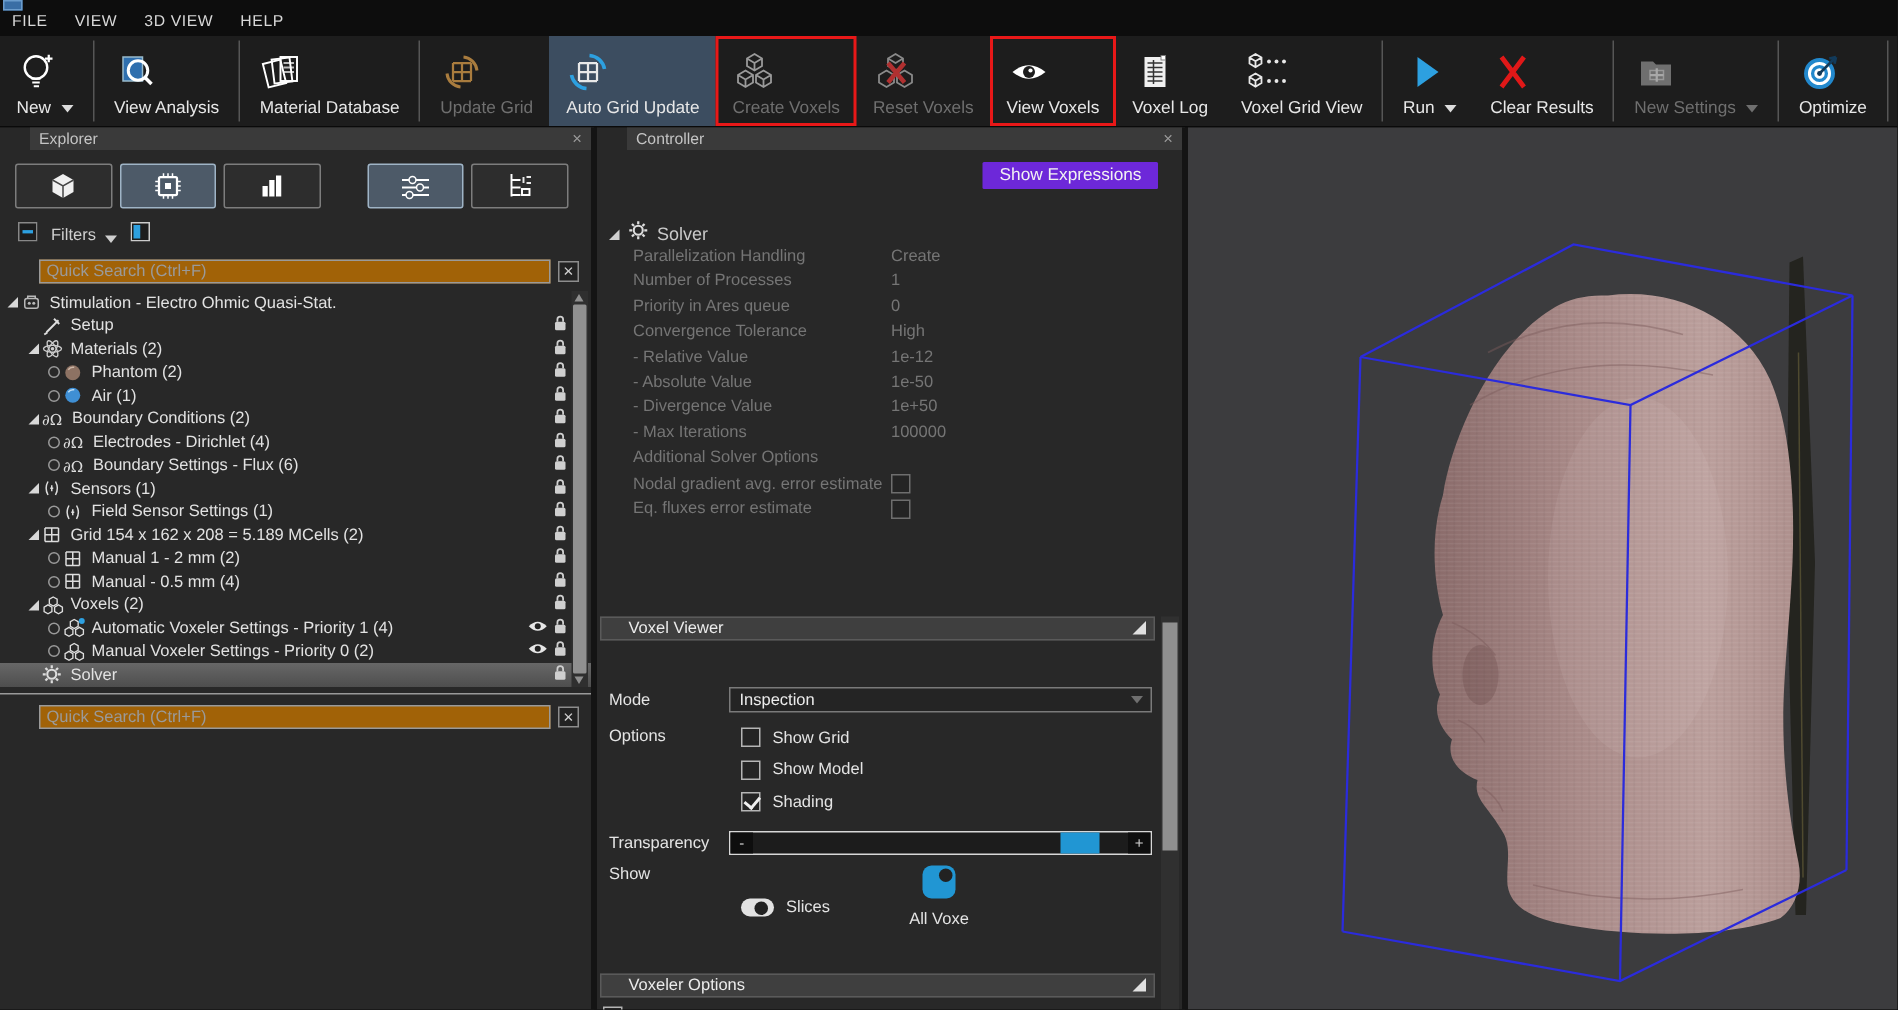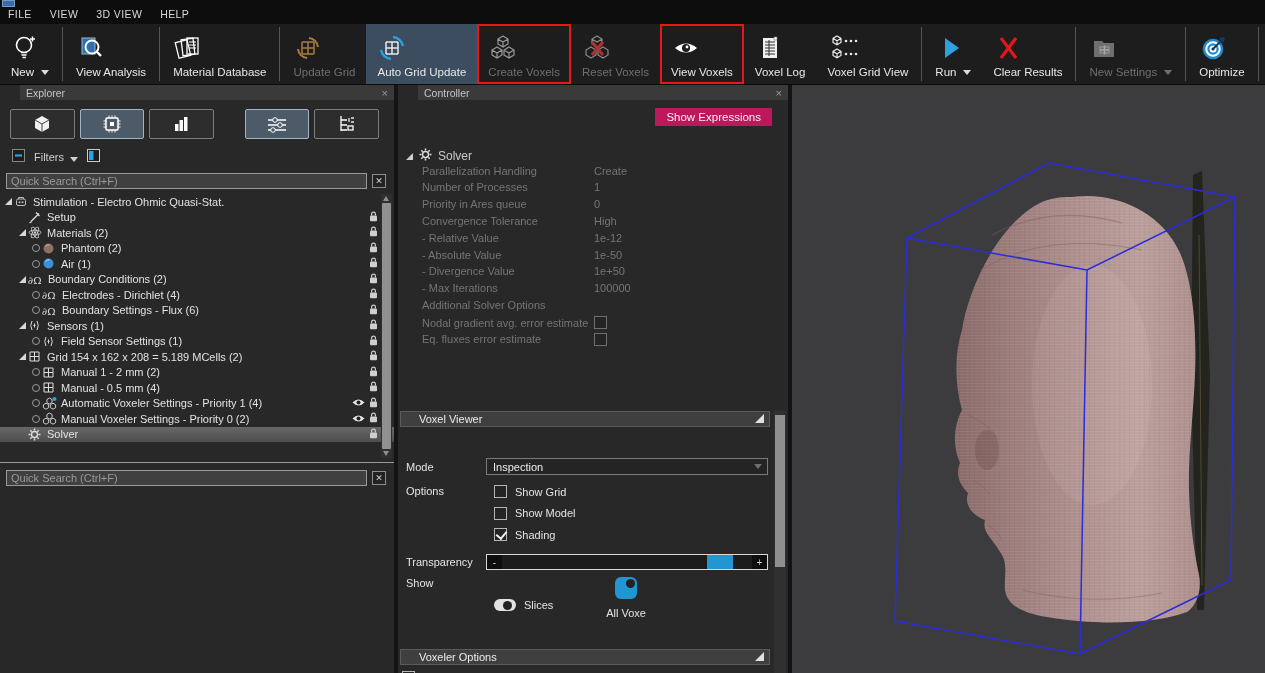--- a/index.html
+++ b/index.html
@@ -46,22 +46,22 @@
     border-radius:2px; display:flex; align-items:center; justify-content:center; }
   .vb.active { background:#4d5a68; border-color:#9fb4c6; }
   .vb.gap { margin-left:26px; }
 
   .filters-row { display:flex; align-items:center; margin:9px 12px 0 12px; gap:9px; }
   .filters-label { color:#cfcfcf; font-size:11px; }
   .filters-caret { width:0; height:0; border-left:4px solid transparent; border-right:4px solid transparent;
     border-top:5px solid #cfcfcf; margin-left:-3px; margin-top:4px; }
 
   .search-row { display:flex; align-items:center; margin:7px 8px 0 6px; gap:5px; }
-  .search-input { flex:1; height:16px; background:#404040; border:1px solid #9a9a9a; color:#dcdcdc;
-    font-size:11px; font-family:"Liberation Sans",sans-serif; padding:0 4px; }
+  .search-input { flex:1; height:16px; background:#a16207; border:1px solid #9a9a9a; color:#dcdcdc;
+    font-size:11px; font-family:"Liberation Sans",sans-serif; padding:0 4px;margin-left:20px; }
   .search-input::placeholder { color:#9a9a9a; }
   .search-clear { width:14px; height:14px; border:1px solid #8d8d8d; color:#cfcfcf; font-size:9px;
     display:flex; align-items:center; justify-content:center; background:#222; }
 
   
   .tree { position:relative; margin-top:5px; height:264px; }
   .tree-row { height:15.5px; display:flex; align-items:center; font-size:11px; color:#e2e2e2;
     padding-right:30px; position:relative; }
   .tree-row.selected { background:linear-gradient(#676767,#4e4e4e); }
   .tr-indent { flex:0 0 auto; }
@@ -74,21 +74,21 @@
   .tree-scrollbar { position:absolute; right:2px; top:0; bottom:0; width:11px; background:#2f2f2f; }
   .tsb-arrow { position:absolute; left:2px; width:0; height:0; border-left:3.5px solid transparent; border-right:3.5px solid transparent; }
   .tsb-up { top:2px; border-bottom:5px solid #8f8f8f; }
   .tsb-down { bottom:2px; border-top:5px solid #8f8f8f; }
   .tsb-thumb { position:absolute; left:1px; right:1px; top:9px; bottom:9px; background:#909090; border-radius:1px; }
 
   .tree-divider { border-top:1px solid #9a9a9a; margin:4px 0 0 0; }
 
   
   .ctl-body { position:relative; height:calc(100% - 15px); }
-  .show-expr { position:absolute; top:8px; right:16px; background:#be185d; color:#f2f2f2;
+  .show-expr { position:absolute; top:8px; right:16px; background:#6d28d9; color:#f2f2f2;
     font-size:11.5px; padding:3px 11px; border-radius:1px; }
   .solver-head { position:absolute; top:47px; left:8px; display:flex; align-items:center; gap:6px; }
   .solver-head .tr-exp { border-bottom-color:#cfcfcf; }
   .solver-title { color:#c9c9c9; font-size:12px; }
   .prop-row { position:absolute; left:24px; right:20px; height:17px; display:flex; align-items:center;
     font-size:11px; color:#757575; }
   .prop-label { flex:0 0 172px; white-space:nowrap; }
   .prop-value { white-space:nowrap; }
   .cb { width:13px; height:13px; border:1px solid #6e6e6e; background:#242424; position:relative; flex:0 0 13px; }
   .cb.light { border-color:#b5b5b5; }
@@ -630,20 +630,42 @@
           <span class="tr-indent" style="width: 30px;"></span>
           <span class="tr-marker">
             <span class="tr-radio"></span>
           </span>
           <span class="tr-icon">
             <svg width="13" height="13" viewBox="0 0 13 13">
               <path d="M2 2h9M2 6.5h9M2 11h9M2 2v9M6.5 2v9M11 2v9" stroke="#ddd" stroke-width="1" fill="none"></path>
             </svg>
           </span>
           <span class="tr-label">Manual - 0.5 mm (4)</span>
+          <span class="tr-right">
+            <span><svg width="9" height="11" viewBox="0 0 9 11">
+                <rect x="1" y="4.5" width="7" height="5.7" rx="1" fill="#cfcfcf"></rect>
+                <path d="M2.6 4.5V3a1.9 1.9 0 0 1 3.8 0v1.5" fill="none" stroke="#cfcfcf" stroke-width="1.2"></path>
+              </svg></span>
+          </span>
+        </div>
+        <div class="tree-row">
+          <span class="tr-indent" style="width: 16px;"></span>
+          <span class="tr-marker">
+            <span class="tr-exp"></span>
+          </span>
+          <span class="tr-icon">
+            <svg width="15" height="13" viewBox="0 0 15 13">
+              <g fill="none" stroke="#ddd" stroke-width=".9">
+                <path d="M7.5 1l2.6 1.5v3L7.5 7 4.9 5.5v-3z"></path>
+                <path d="M4 6.2l2.6 1.5v3L4 12.2l-2.6-1.5v-3z"></path>
+                <path d="M11 6.2l2.6 1.5v3L11 12.2 8.4 10.7v-3z"></path>
+              </g>
+            </svg>
+          </span>
+          <span class="tr-label">Voxels (2)</span>
           <span class="tr-right">
             <span><svg width="9" height="11" viewBox="0 0 9 11">
                 <rect x="1" y="4.5" width="7" height="5.7" rx="1" fill="#cfcfcf"></rect>
                 <path d="M2.6 4.5V3a1.9 1.9 0 0 1 3.8 0v1.5" fill="none" stroke="#cfcfcf" stroke-width="1.2"></path>
               </svg></span>
           </span>
         </div>
         <div class="tree-row">
           <span class="tr-indent" style="width: 30px;"></span>
           <span class="tr-marker">

